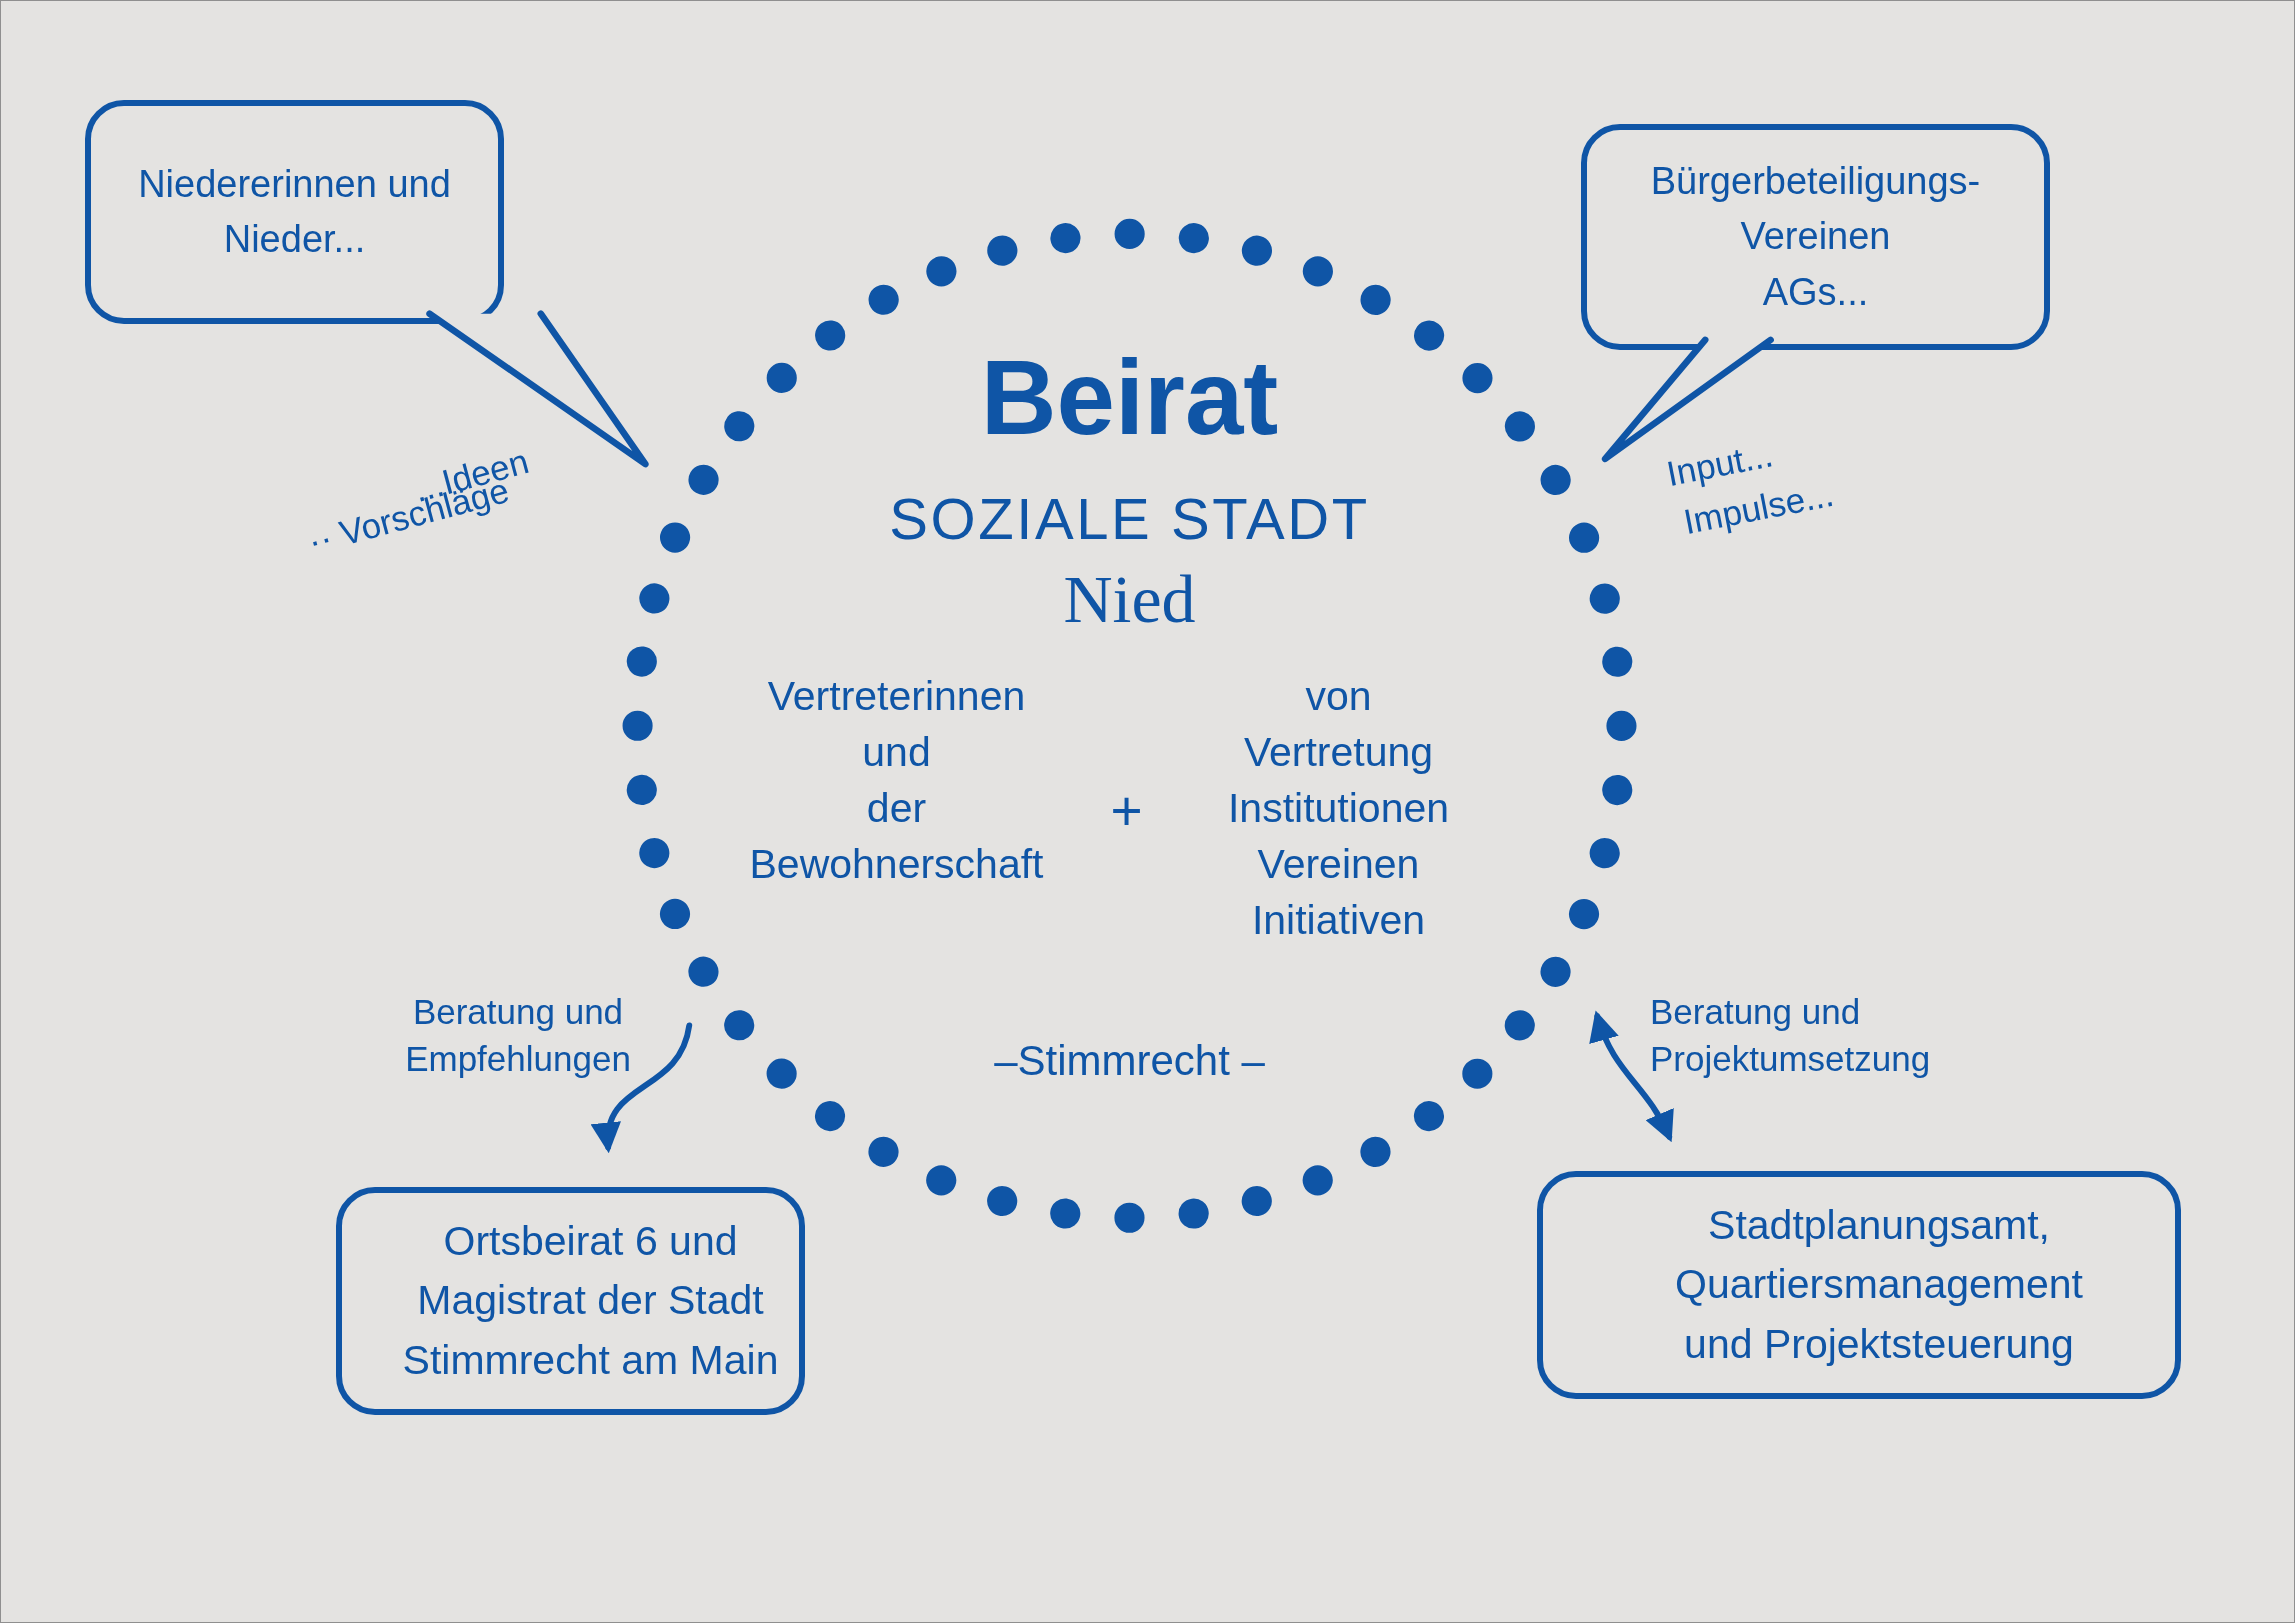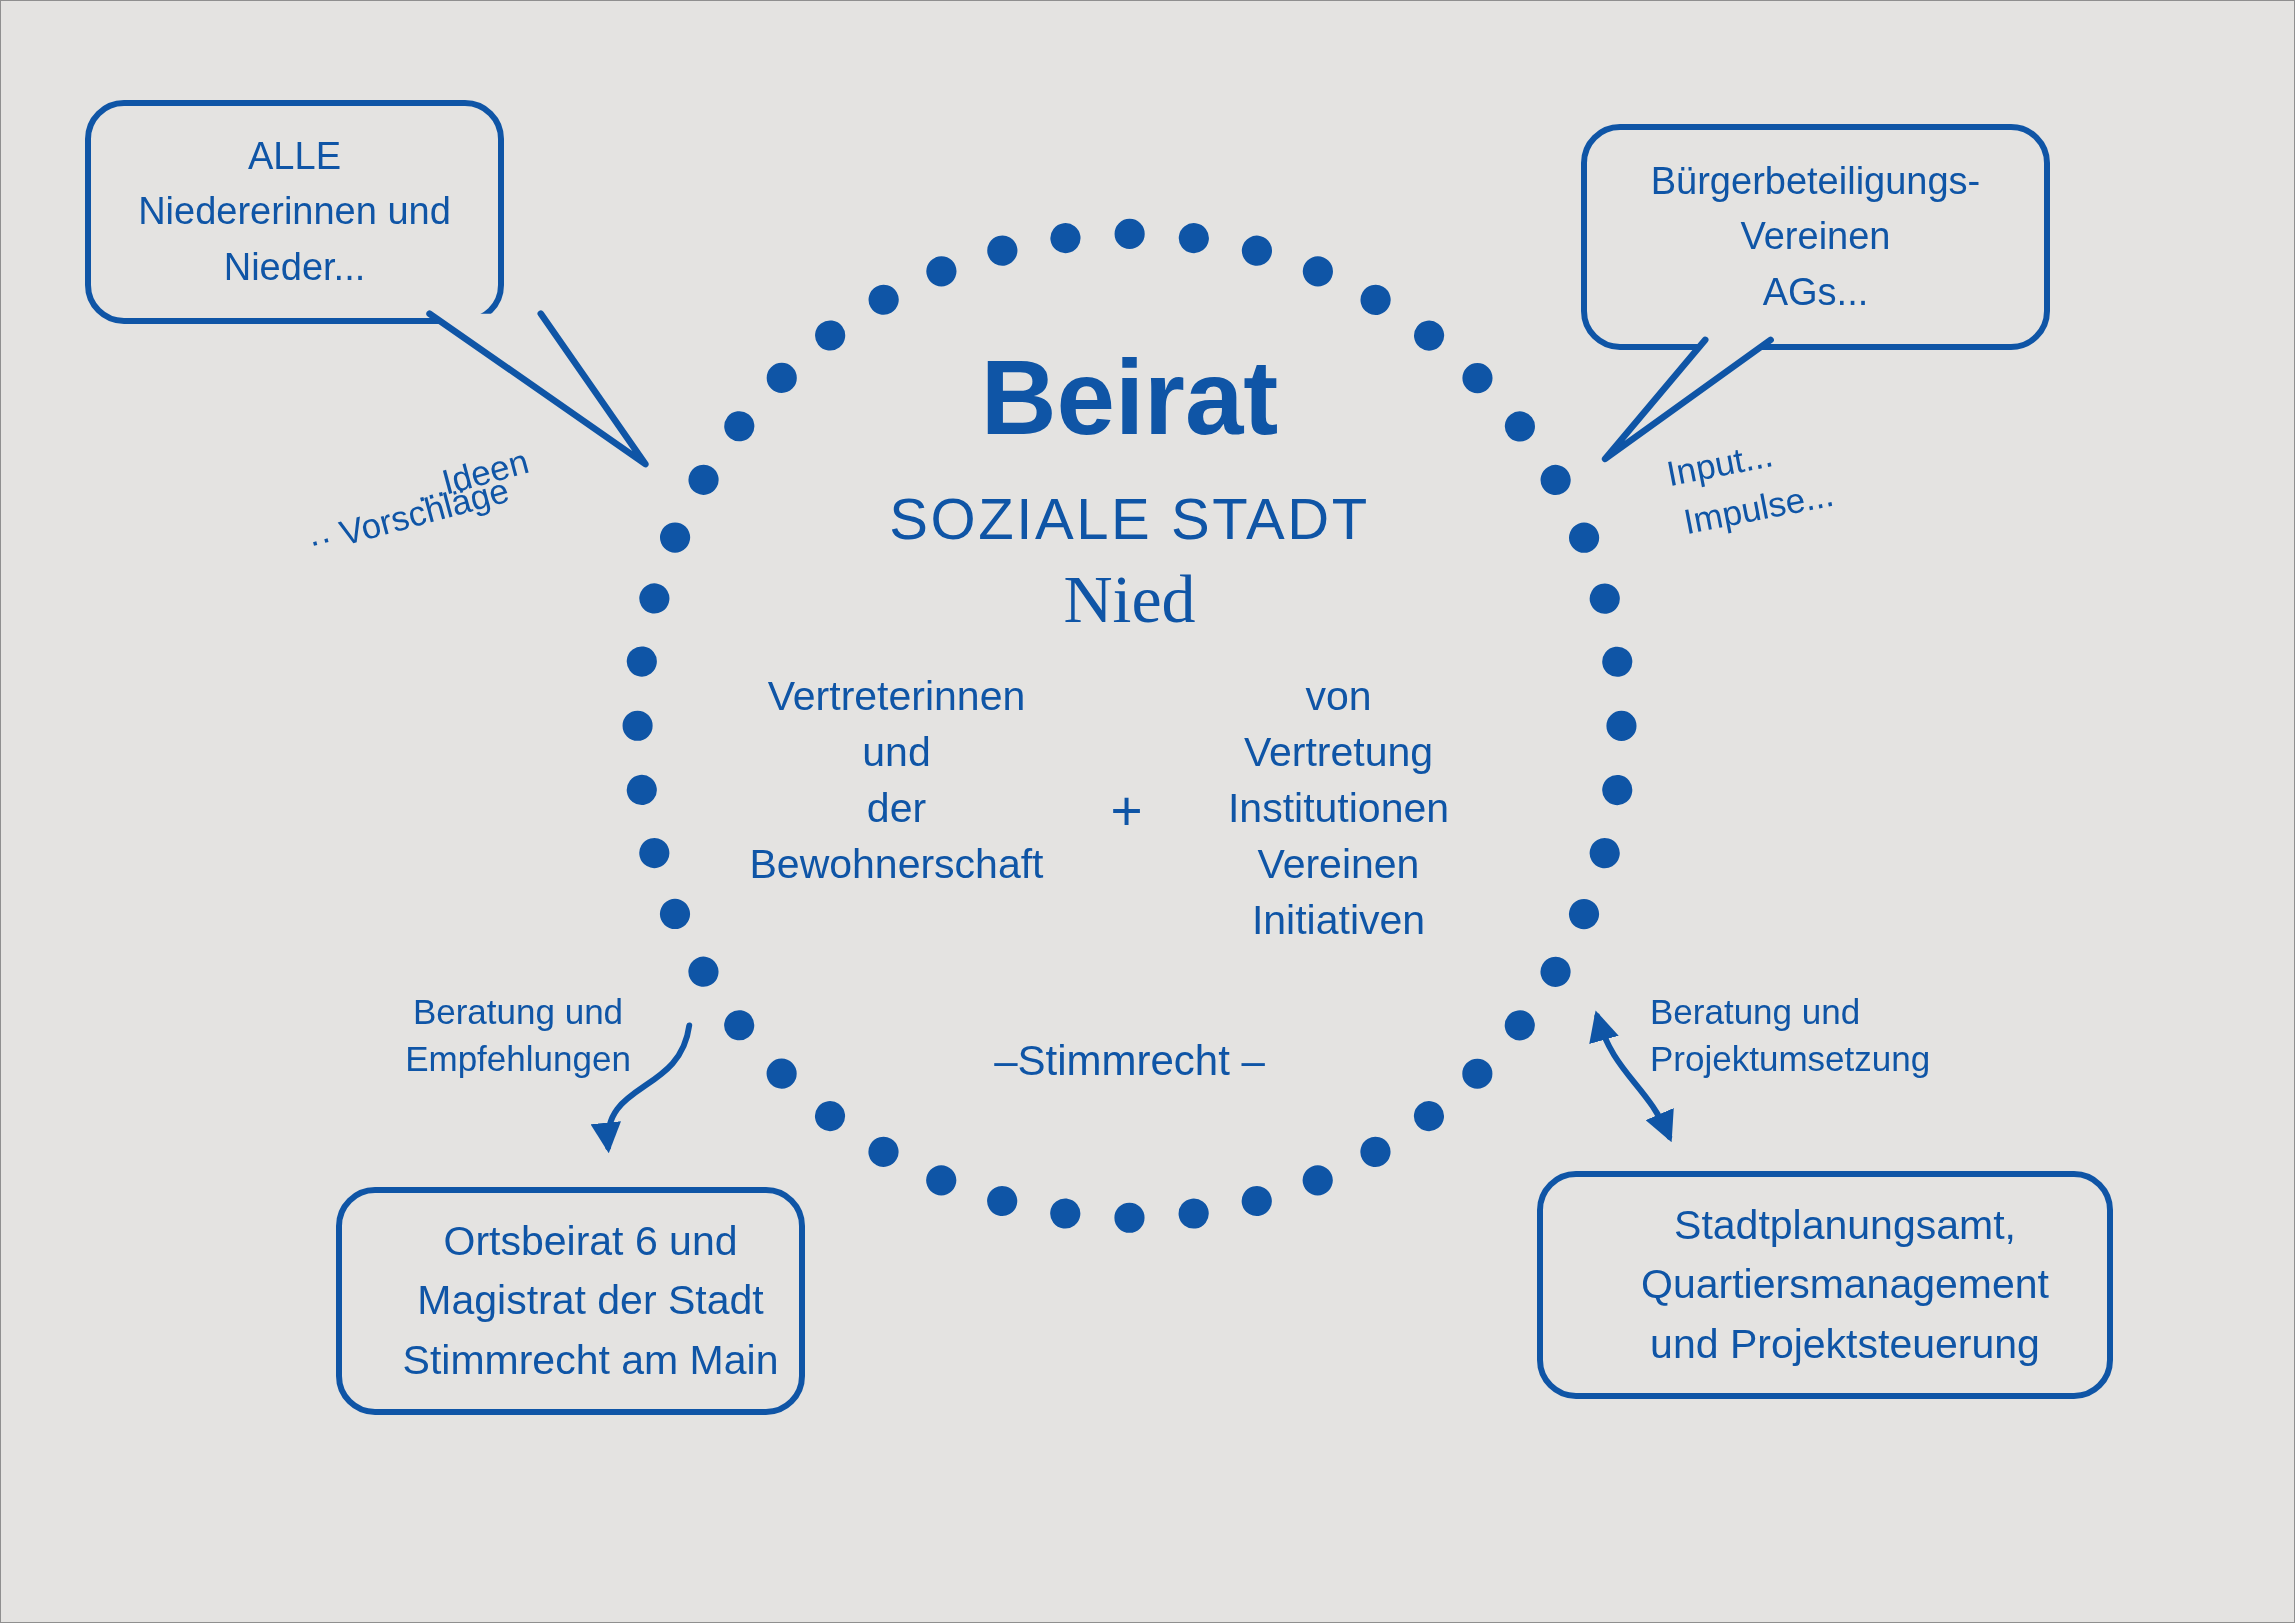--- a/index.html
+++ b/index.html
@@ -66,38 +66,37 @@
     <div>von</div>
     <div>Vertretung</div>
     <div>Institutionen</div>
     <div>Vereinen</div>
     <div>Initiativen</div>
   </div>
 
   <div class="cx stimmrecht" style="top:1039px">–Stimmrecht –</div>
 
   <div class="bubble" style="left:84px;top:99px;width:419px;height:224px">
-    <div>ALLE</div>
     <div>Niedererinnen und</div>
     <div>Nieder...</div>
   </div>
 
   <div class="bubble" style="left:1580px;top:123px;width:469px;height:226px">
     <div>Bürgerbeteiligungs-</div>
     <div>Vereinen</div>
     <div>AGs...</div>
   </div>
 
   <div class="bubble big" style="left:335px;top:1186px;width:469px;height:228px">
     <div>Ortsbeirat 6 und</div>
     <div>Magistrat der Stadt</div>
     <div>Stimmrecht am Main</div>
   </div>
 
-  <div class="bubble big" style="left:1536px;top:1170px;width:576px;height:228px">
+  <div class="bubble big" style="left:1536px;top:1170px;width:644px;height:228px">
     <div>Stadtplanungsamt,</div>
     <div>Quartiersmanagement</div>
     <div>und Projektsteuerung</div>
   </div>
 
   <div class="rot" style="left:419px;top:469px;transform:rotate(-15deg)">...Ideen</div>
   <div class="rot" style="left:313px;top:521px;transform:rotate(-15deg)">·· Vorschläge</div>
   <div class="rot" style="left:1670px;top:453px;transform:rotate(-11deg)">Input...</div>
   <div class="rot" style="left:1687px;top:501px;transform:rotate(-11deg)">Impulse...</div>
 

